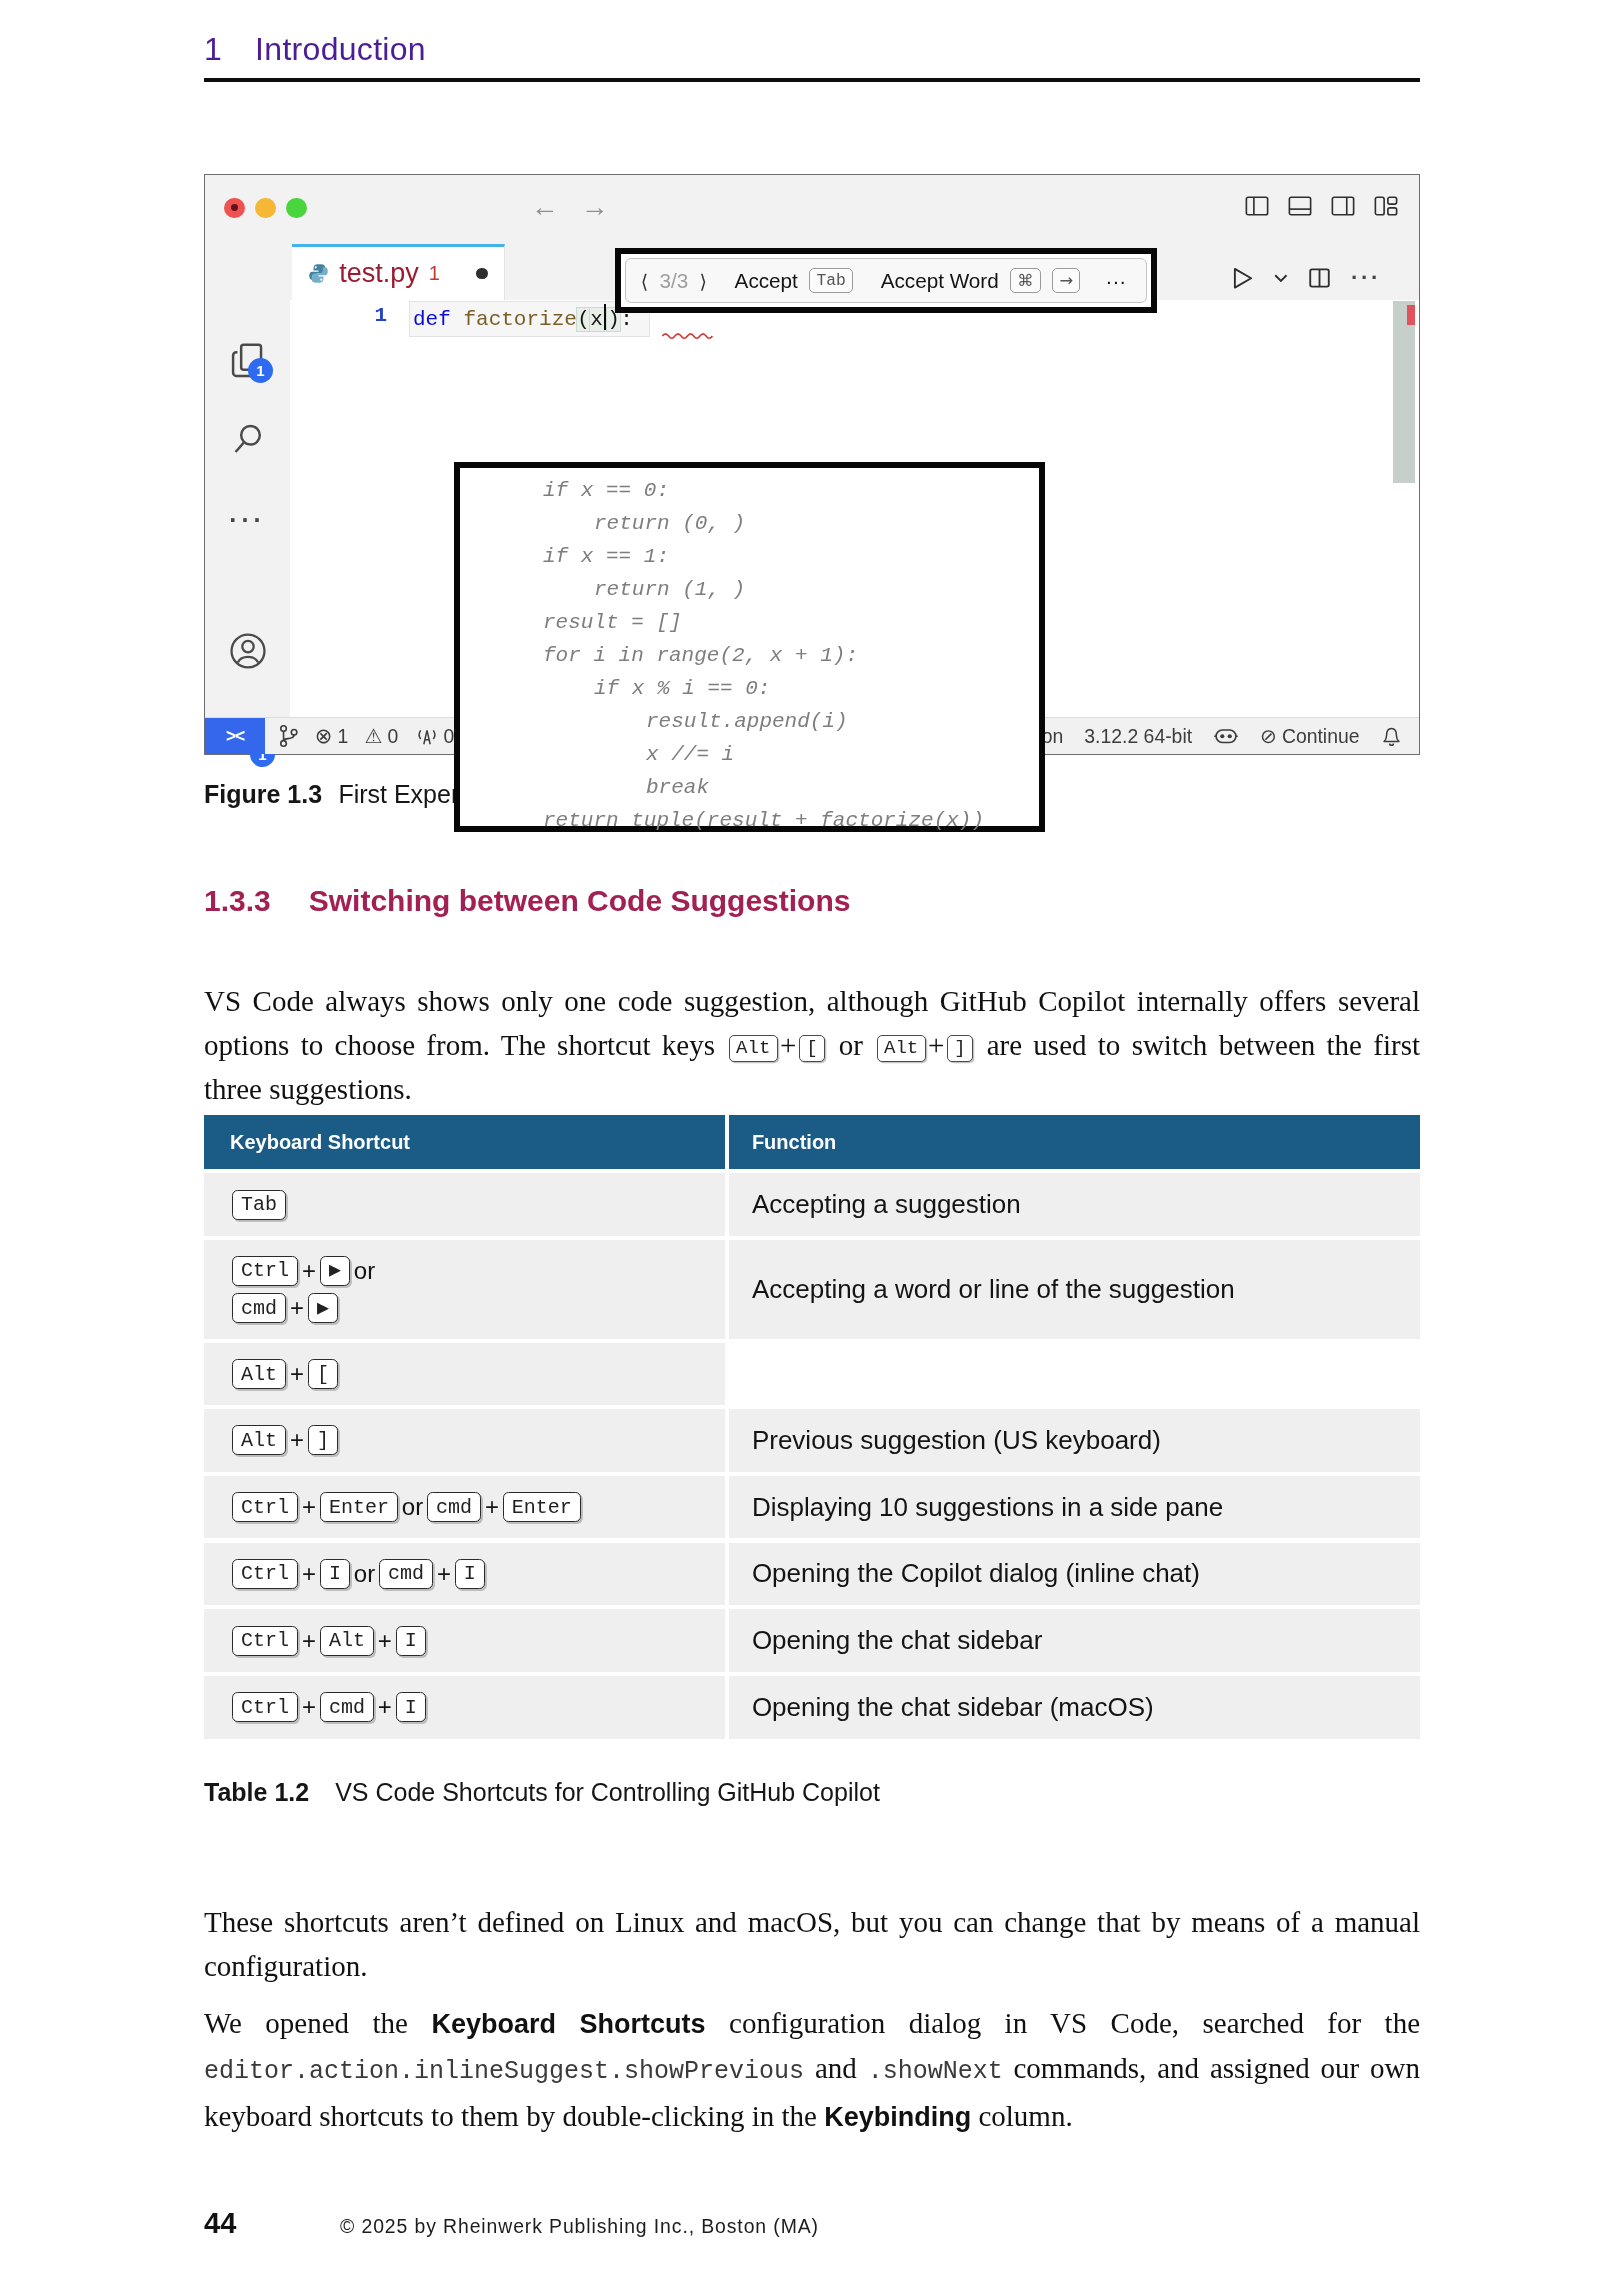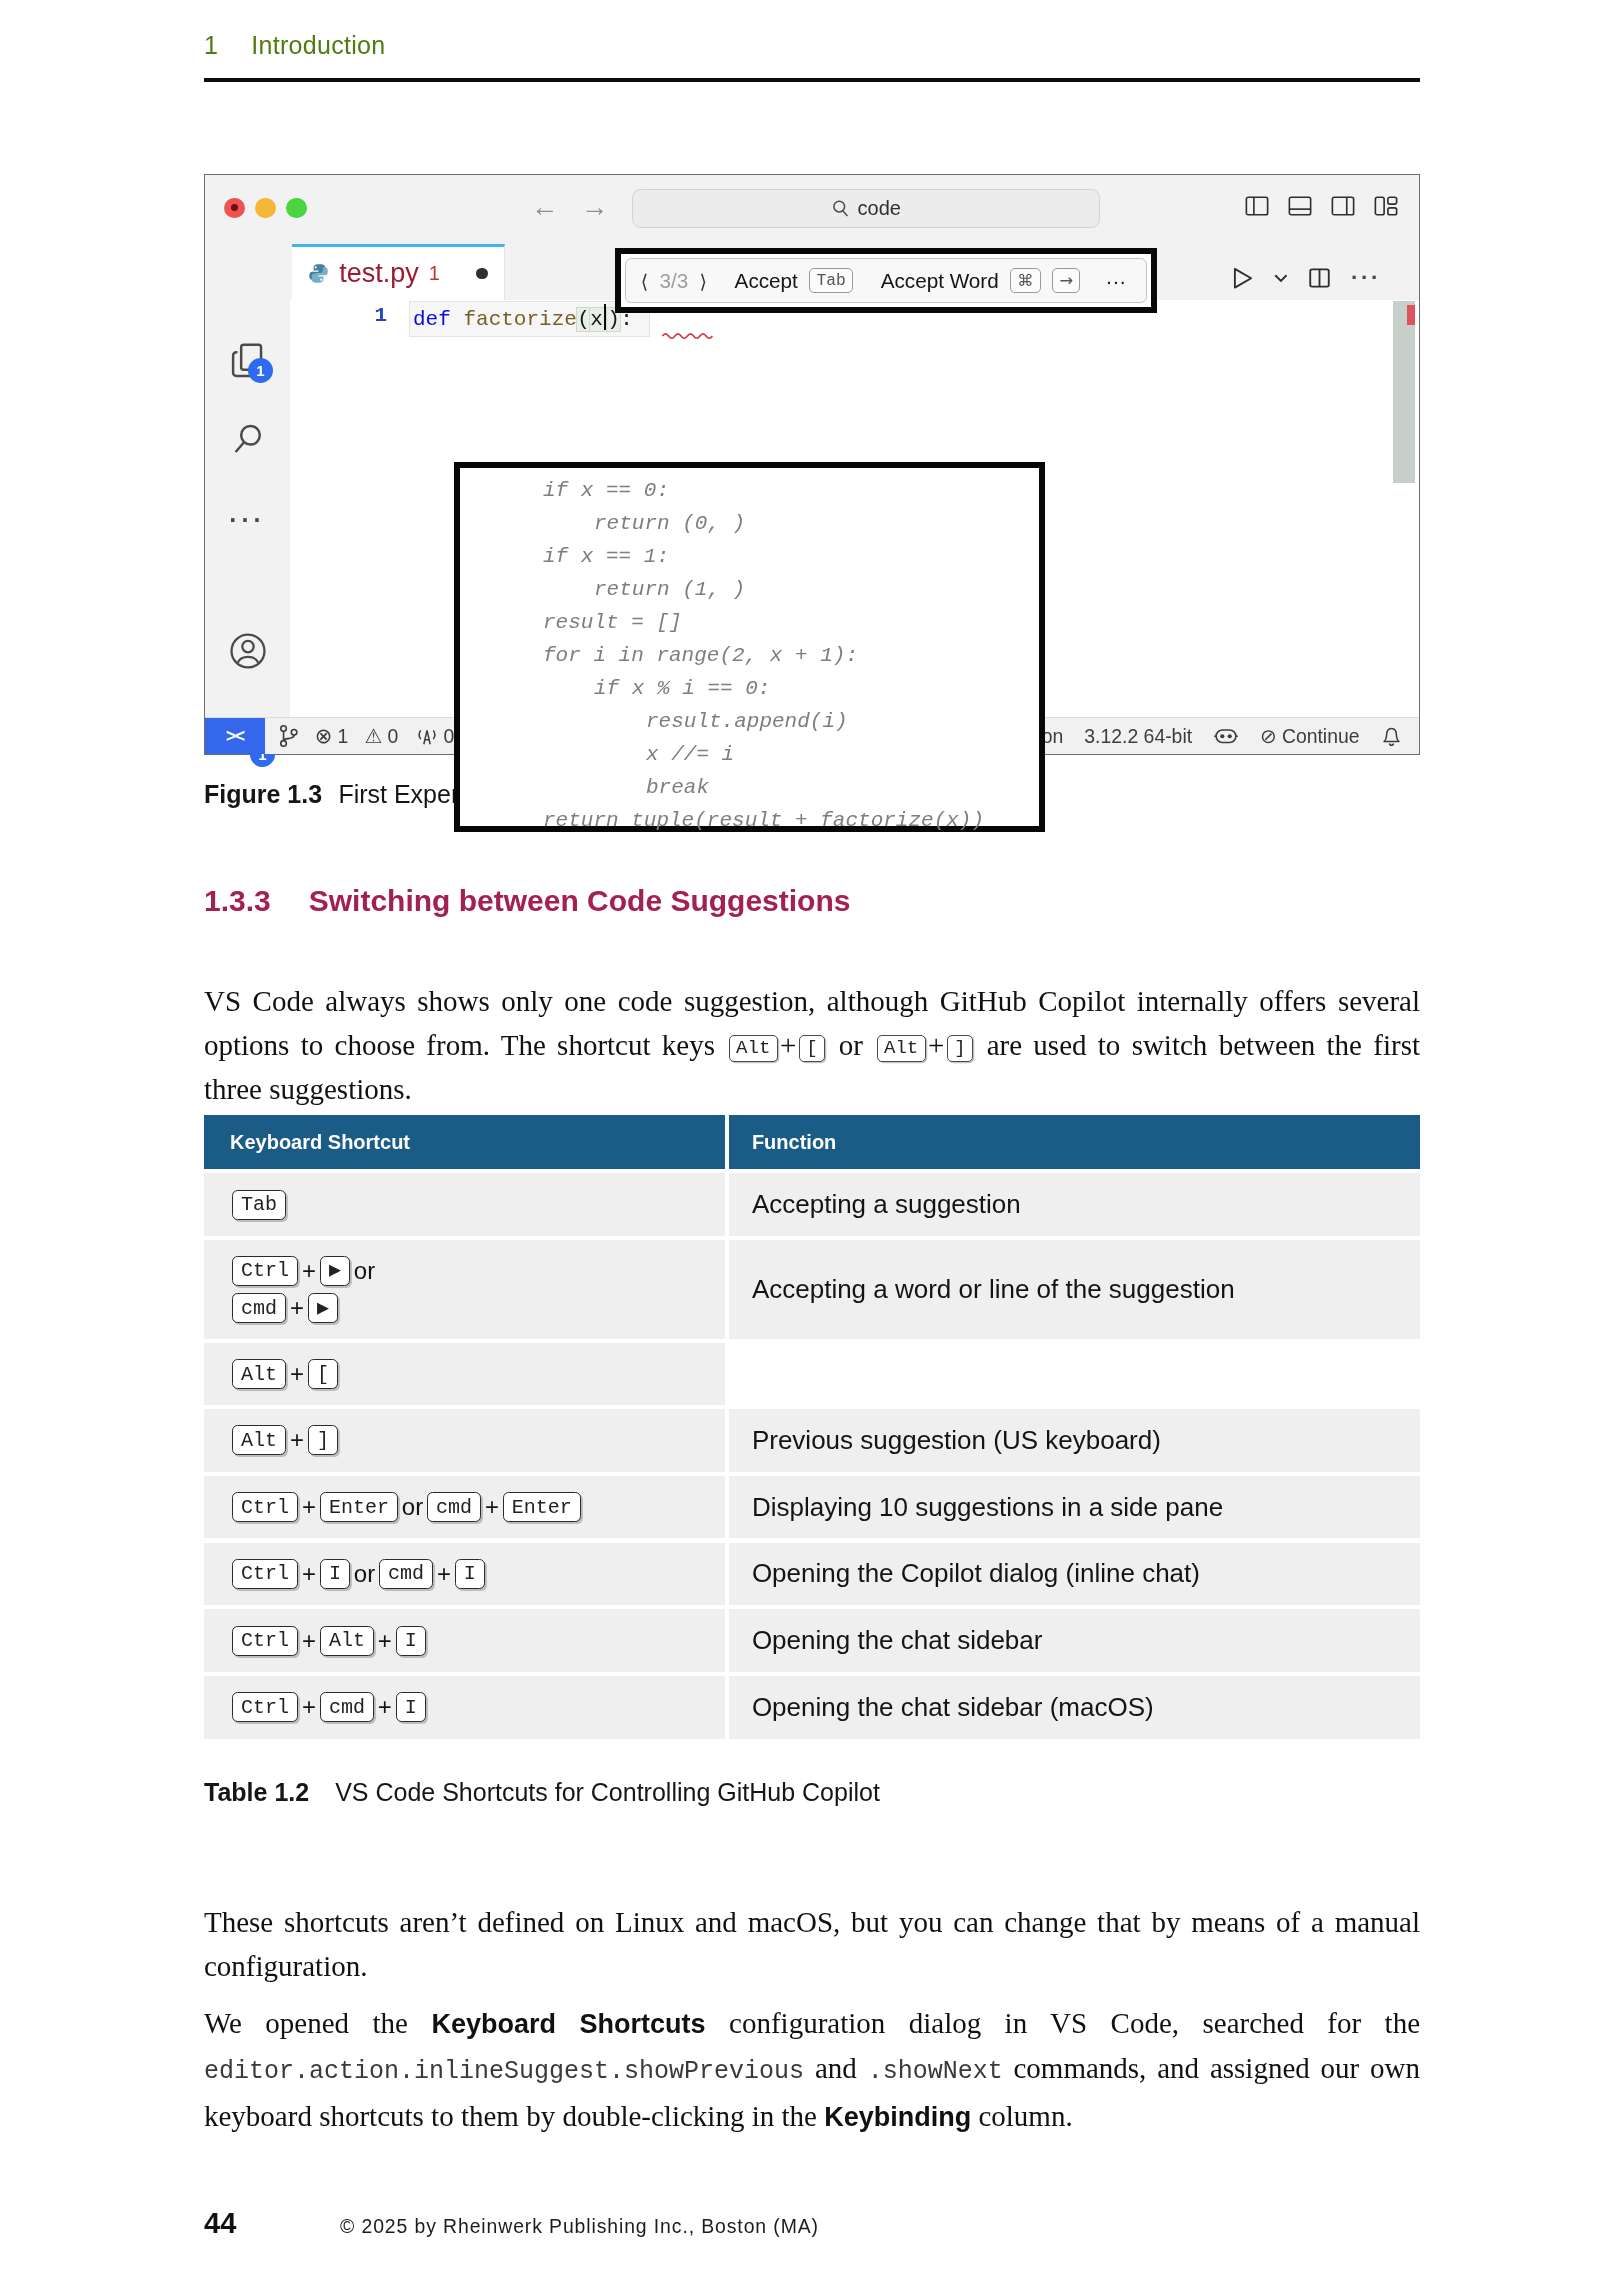--- a/index.html
+++ b/index.html
@@ -1,20 +1,20 @@
 <!DOCTYPE html>
 <html style="--accent-heading: #a32053; --table-header-bg: #1b5c87; --table-row-bg: #efefef; --tab-accent: #43b4e8; --badge-blue: #2e6bf0; --remote-blue: #3467eb; --error-red: #c0392b; --filename-red: #9b1c31; --ghost-gray: #7e7e7e;font-size:10px"><head>
 <meta charset="utf-8">
 <style>
   html,body{margin:0;padding:0;background:#ffffff;}
   .page{position:relative;width:1623px;height:2295px;background:#fff;overflow:hidden;
         font-family:"Liberation Sans","DejaVu Sans",sans-serif;color:#1a1a1a;}
   .abs{position:absolute;}
   
-  .runhead{left:204px;top:31px;font-size:25px;letter-spacing:0.3px;color:#4d7c0f;}
+  .runhead{left:204px;top:31px;font-size:32px;letter-spacing:0.3px;color:#4c1d95;}
   .runhead .num{margin-right:33px;}
   .headrule{left:204px;top:78px;width:1216px;height:3.8px;background:#0d0d0d;}
   
   .vswin{left:204px;top:174px;width:1216px;height:581px;background:#f2f2f2;
          border:1.9px solid #6e6e6e;box-sizing:border-box;}
   .titlebar{position:absolute;left:0;top:0;right:0;height:69px;background:#f2f2f2;border-bottom:0.6px solid #dcdcdc;}
   .tl{position:absolute;top:22.5px;width:20.7px;height:20.7px;border-radius:50%;}
   .tl.red{left:19px;background:#ee5350;} .tl.red::after{content:"";position:absolute;left:6.9px;top:6.9px;width:6.9px;height:6.9px;border-radius:50%;background:#64121e;}
   .tl.yel{left:50px;background:#f5b735;} .tl.grn{left:81px;background:#49d53d;}
   .navarrow{position:absolute;top:17.5px;font-size:27.6px;color:#8f8f8f;line-height:1;}
@@ -110,29 +110,20 @@
   <div class="abs headrule"></div>
 
   <div class="abs vswin">
 
     <div class="titlebar">
       <span class="tl red"></span>
       <span class="tl yel"></span>
       <span class="tl grn"></span>
       <span class="navarrow" style="left:326px;">←</span>
       <span class="navarrow" style="left:376px;">→</span>
-      <div class="searchbox">
-        <span>
-          <svg width="19" height="19" viewBox="0 0 30 30">
-              <circle cx="13" cy="12" r="8.5" fill="none" stroke="#4c4c4c" stroke-width="2.4"></circle>
-              <line x1="18.5" y1="18.5" x2="26" y2="27" stroke="#4c4c4c" stroke-width="2.4"></line>
-            </svg>
-        </span>
-        <span>code</span>
-      </div>
       <div class="winicons">
         <span>
             <svg width="24" height="20" viewBox="0 0 38 32">
               <rect x="2" y="2" width="34" height="28" rx="3" fill="none" stroke="#2e2e2e" stroke-width="2.6"></rect>
               <line x1="14" y1="2" x2="14" y2="30" stroke="#2e2e2e" stroke-width="2.6"></line>
             </svg>
           </span>
         <span>
             <svg width="24" height="20" viewBox="0 0 38 32">
               <rect x="2" y="2" width="34" height="28" rx="3" fill="none" stroke="#2e2e2e" stroke-width="2.6"></rect>

